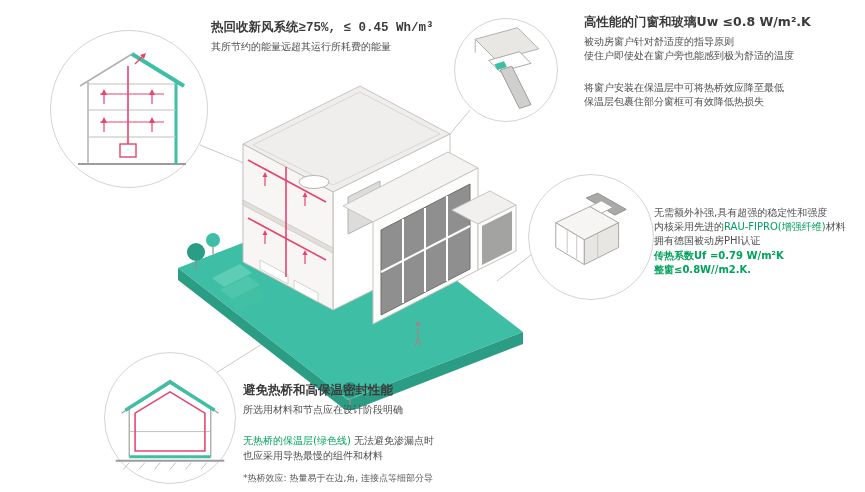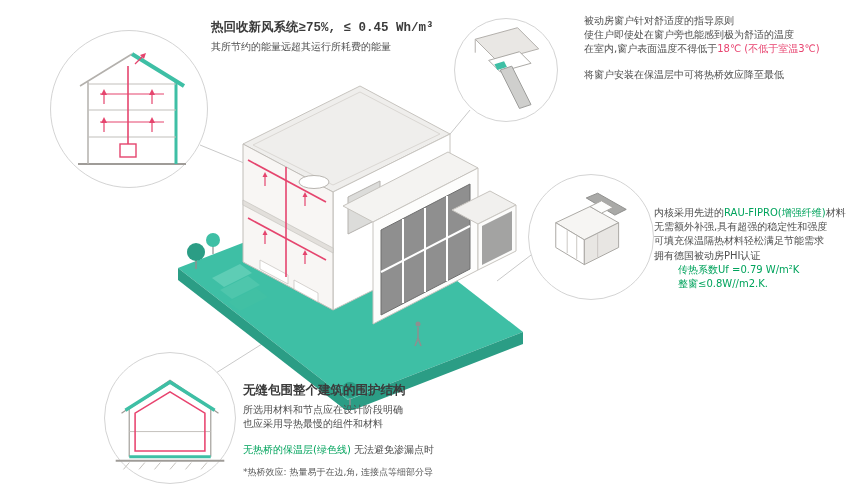--- a/index.html
+++ b/index.html
@@ -15,24 +15,24 @@
   .c-profile { left:528px; top:174px; width:126px; height:126px; }
   .c-thermal { left:104px; top:352px; width:132px; height:132px; }
   .tb { position:absolute; z-index:4; color:#4d4d4d; }
   .tb-vent    { left:211px; top:20px;  width:255px;font-family:Liberation Mono, monospace; }
   .tb-window  { left:584px; top:14px;  width:278px; }
   .tb-profile { left:654px; top:206px; width:212px; }
   .tb-thermal { left:243px; top:382px; width:305px; }
   .title { font-size:12.5px; font-weight:700; color:#3b3b3b; margin-bottom:5px; line-height:1.3; }
   .ln { font-size:10px; line-height:1.42; color:#4f4f4f; }
   .nowrap { white-space:nowrap; }
-  .gap { margin-top:11px; }
+  .gap { margin-top:17px; }
   .red   { color:var(--red,#E8436F); }
   .green { color:var(--green,#00A35C); }
-  .greenb{ color:var(--green,#00A35C); font-weight:400;margin-left:24px; }
+  .greenb{ color:var(--green,#00A35C); font-weight:700; }
   .fnote { font-size:9px; color:#5a5a5a; margin-top:9px; }
   svg { display:block; }
 </style>
 </head>
 <body>
 
 <div class="canvas">
 
   <svg class="connectors" width="865" height="492" viewBox="0 0 865 492">
     <line x1="200" y1="145" x2="300" y2="186" stroke="#c9c9c9" stroke-width="1"></line>
@@ -200,36 +200,36 @@
       <path d="M30 100 L30 61 L66 39 L102 61 L102 100 Z" fill="none" stroke="#E8436F" stroke-width="1.6"></path>
     </svg>
   </div>
 
   <div class="tb tb-vent">
     <div class="title">热回收新风系统≥75%, ≤ 0.45 Wh/m³</div>
     <div class="ln">其所节约的能量远超其运行所耗费的能量</div>
   </div>
 
   <div class="tb tb-window">
+    <div class="title">高性能的门窗和玻璃Uw ≤0.8 W/m².K</div>
     <div class="ln">被动房窗户针对舒适度的指导原则</div>
     <div class="ln">使住户即使处在窗户旁也能感到极为舒适的温度</div>
-    <div class="ln"><span>在室内,窗户表面温度不得低于</span><span class="red">18℃ (不低于室温3℃)</span></div>
     <div class="ln gap">将窗户安装在保温层中可将热桥效应降至最低</div>
+    <div class="ln">保温层包裹住部分窗框可有效降低热损失</div>
   </div>
 
   <div class="tb tb-profile">
+    <div class="ln">无需额外补强,具有超强的稳定性和强度</div>
     <div class="ln nowrap"><span>内核采用先进的</span><span class="green">RAU-FIPRO(增强纤维)</span><span>材料</span></div>
-    <div class="ln">无需额外补强,具有超强的稳定性和强度</div>
-    <div class="ln">可填充保温隔热材料轻松满足节能需求</div>
     <div class="ln">拥有德国被动房PHI认证</div>
     <div class="ln greenb">传热系数Uf =0.79 W/m²K</div>
     <div class="ln greenb">整窗≤0.8W//m2.K.</div>
   </div>
 
   <div class="tb tb-thermal">
-    <div class="title">无缝包围整个建筑的围护结构</div>
+    <div class="title">避免热桥和高保温密封性能</div>
     <div class="ln">所选用材料和节点应在设计阶段明确</div>
+    <div class="ln gap"><span class="green">无热桥的保温层(绿色线)</span><span> 无法避免渗漏点时</span></div>
     <div class="ln">也应采用导热最慢的组件和材料</div>
-    <div class="ln gap"><span class="green">无热桥的保温层(绿色线)</span><span> 无法避免渗漏点时</span></div>
     <div class="fnote">*热桥效应: 热量易于在边,角, 连接点等细部分导</div>
   </div>
 
 </div>
 
 </body></html>

